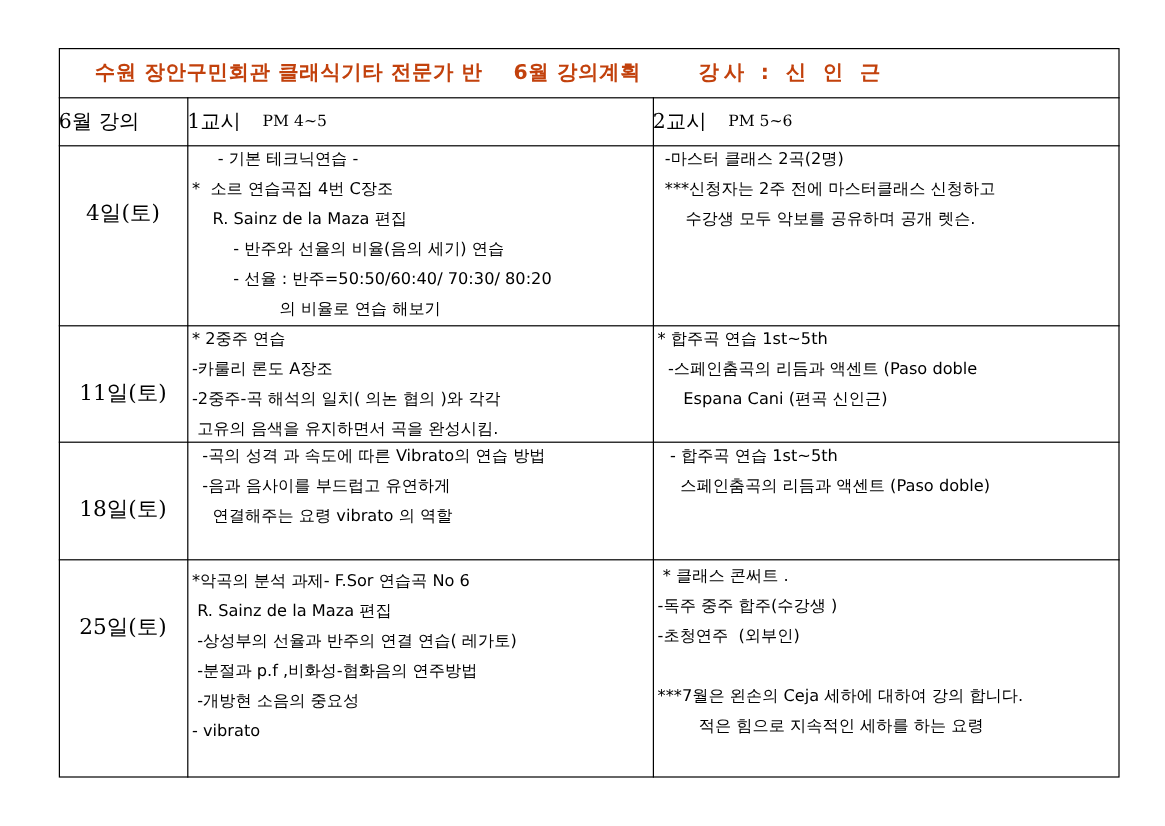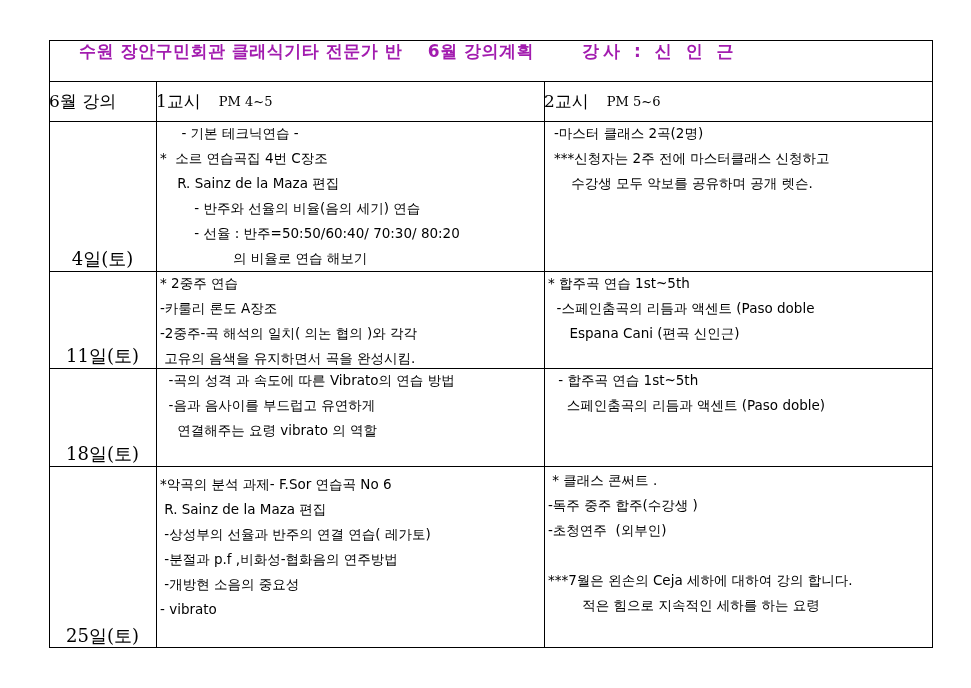--- a/index.html
+++ b/index.html
@@ -38,25 +38,25 @@
     }
     .title {
       position: absolute;
       left: 49px;
       top: 40px;
       width: 884px;
       height: 41px;
       box-sizing: border-box;
       padding-left: 30px;
       display: flex;
-      align-items: flex-start;
+      align-items: center;
       font-family: "DejaVu Sans", sans-serif;
       font-weight: bold;
       font-size: 17px;
-      color: #a21caf;
+      color: #c2410c;
       white-space: pre;
       letter-spacing: 0.5px;
     }
     .title .instructor {
       margin-left: 48px;
       letter-spacing: 4px;
     }
     .cell {
       position: absolute;
       box-sizing: border-box;
@@ -68,24 +68,25 @@
       font-family: "DejaVu Serif", serif;
       font-size: 17px;
       white-space: pre;
     }
     .hdr .sub {
       font-size: 13px;
       margin-left: 18px;
     }
     .date {
       display: flex;
-      align-items: flex-end;
+      align-items: flex-start;
       justify-content: center;
       font-family: "DejaVu Serif", serif;
       font-size: 18px;
+      margin-top: 44px;
     }
     .lines {
       display: flex;
       flex-direction: column;
       justify-content: flex-start;
       font-family: "DejaVu Sans", sans-serif;
       font-size: 13.5px;
       line-height: 25px;
       white-space: pre;
     }

